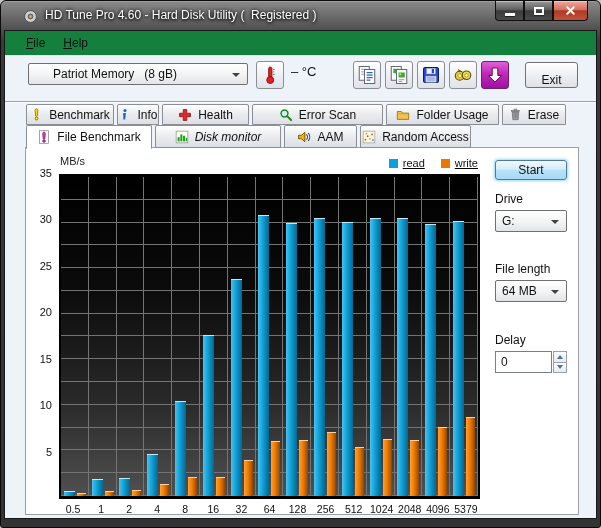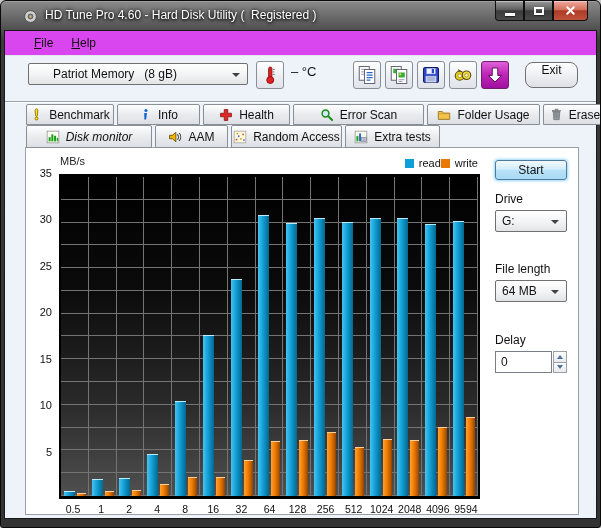--- a/index.html
+++ b/index.html
@@ -10,46 +10,46 @@
   .app-icon{position:absolute;left:22px;top:8px;width:15px;height:15px;}
   .title{position:absolute;left:44px;top:7px;font-size:12px;color:#fff;white-space:pre;text-shadow:0 1px 3px #000,0 0 4px #000;}
   .caption-buttons{position:absolute;top:0;right:12px;display:flex;}
   .cap-btn{width:29px;height:20px;display:flex;align-items:center;justify-content:center;border:1px solid #101010;border-top:none;background:linear-gradient(#9a9a9a,#5e5e5e 45%,#3c3c3c 52%,#4a4a4a);box-shadow:inset 0 1px 0 rgba(255,255,255,.4);cursor:default;}
   .cap-btn.min{border-radius:0 0 0 4px;}
   .cap-btn.close{width:35px;border-radius:0 0 4px 0;background:linear-gradient(#efa9a0,#d4715c 45%,#ad3a26 52%,#c0523a);}
   .glyph-min{width:10px;height:3px;background:#fff;margin-top:7px;box-shadow:0 1px 1px #00000088;}
   .glyph-max{width:10px;height:8px;border:2px solid #fff;box-shadow:0 1px 1px #00000066;}
   
   .client{position:absolute;left:4px;right:4px;top:30px;bottom:9px;background:#eef2f9;box-shadow:0 0 0 1px #181818;}
-  .menubar{position:absolute;left:0;right:0;top:0;height:25px;background:#d946ef;border-bottom:1px solid #e2e6ee;display:flex;align-items:center;padding-left:20px;}
+  .menubar{position:absolute;left:0;right:0;top:0;height:25px;background:#15803d;border-bottom:1px solid #e2e6ee;display:flex;align-items:center;padding-left:12px;}
   .menu-item{display:inline-block;padding:3px 9px;font-size:12px;color:#111;}
   .menu-item::first-letter{text-decoration:underline;}
   .toolbar{position:absolute;left:0;right:0;top:25px;height:45px;}
   .combo{position:absolute;height:22px;border:1px solid #707070;border-radius:2px;background:linear-gradient(#ffffff,#f2f3f4 55%,#e2e4e6);font-size:12px;color:#111;display:flex;align-items:center;}
   .combo .combo-text{white-space:pre;}
   .combo .arrow{position:absolute;right:7px;top:9px;width:0;height:0;border-left:4px solid transparent;border-right:4px solid transparent;border-top:4px solid #404040;}
   .device-combo{left:23px;top:7px;width:220px;padding-left:24px;}
   .tool-btn{width:28px;height:28px;border:1px solid #8a8f96;border-radius:3px;background:linear-gradient(#ffffff,#eceef2 55%,#dfe2e8);display:flex;align-items:center;justify-content:center;}
   .thermo-btn{position:absolute;left:251px;top:5px;}
   .temp-text{position:absolute;left:286px;top:8px;font-size:13px;color:#111;white-space:pre;}
   .tool-group{position:absolute;left:348px;top:5px;display:flex;gap:4px;}
   .btn-down{background:linear-gradient(#e060d8,#c028b8 45%,#a010a0);border-color:#702070;}
-  .exit-btn{position:absolute;left:520px;top:6px;width:53px;height:26px;border:1px solid #707070;border-radius:8px;background:linear-gradient(#ffffff,#eceef2 55%,#dde0e6);font-size:12px;color:#111;display:flex;align-items:flex-start;justify-content:center;}
+  .exit-btn{position:absolute;left:520px;top:6px;width:53px;height:26px;border:1px solid #707070;border-radius:3px;background:linear-gradient(#ffffff,#eceef2 55%,#dde0e6);font-size:12px;color:#111;display:flex;align-items:flex-end;justify-content:center;}
   .sep{position:absolute;left:0;right:0;top:70px;height:2px;border-top:1px solid #98a0a8;border-bottom:1px solid #fbfcfe;}
   
   .tabrow{position:absolute;left:21px;display:flex;gap:3px;align-items:flex-end;}
   .tabrow1{top:73px;height:21px;}
   .tabrow2{top:94px;height:23px;z-index:5;}
   .tab{height:100%;display:flex;align-items:center;justify-content:center;gap:6px;border:1px solid #8a8f96;border-radius:2px 2px 0 0;background:linear-gradient(#feffff,#ebedf0 45%,#dcdfe4);font-size:12px;color:#111;}
   .tab.active{background:#fff;border-bottom:1px solid #fff;margin-bottom:-1px;height:24px;}
   .tab .tab-icon{display:flex;align-items:center;}
   
   .content{position:absolute;left:20px;top:116px;width:554px;height:368px;background:#fff;border:1px solid #9aa0a6;z-index:4;}
   .ylabel{position:absolute;left:34px;top:7px;font-size:11px;color:#222;}
-  .legend{position:absolute;top:9px;right:100px;display:flex;align-items:flex-end;}
+  .legend{position:absolute;top:9px;right:100px;display:flex;gap:16px;align-items:flex-end;text-decoration:underline;}
   .legend-item{display:flex;gap:5px;align-items:center;font-size:11px;color:#111;}
   .legend-swatch{width:9px;height:9px;display:inline-block;}
   .y-axis{position:absolute;left:0;top:26px;width:29px;height:325px;}
   .y-tick{position:absolute;right:3px;transform:translateY(-55%);font-size:11px;color:#111;}
   .plot{position:absolute;left:33px;top:26px;width:421px;height:325px;border:2px solid #000;border-top-width:3px;border-bottom-width:3px;
     background-image:
       repeating-linear-gradient(to right, transparent 0, transparent calc(100%/15 - 1px), #747474 calc(100%/15 - 1px), #747474 calc(100%/15)),
       repeating-linear-gradient(to bottom, transparent 0, transparent calc(100%/14 - 1px), #747474 calc(100%/14 - 1px), #747474 calc(100%/14)),
       linear-gradient(180deg,#000 0%,#0b0b0b 35%,#292929 70%,#505050 100%);}
   .bar-groups{position:absolute;left:0;right:0;top:0;bottom:0;display:flex;}
@@ -181,21 +181,21 @@
     <div class="tabrow tabrow1">
         <div class="tab" style="width: 88px;">
           <span class="tab-icon">
             <svg viewBox="0 0 16 16" width="13" height="13">
               <path d="M8 1C6.9 1 6.2 2 6.3 3.2l.6 6.2c.05.6.5 1 1.1 1s1.05-.4 1.1-1l.6-6.2C9.8 2 9.1 1 8 1z" fill="#ffe000" stroke="#7a6000" stroke-width="0.9"></path>
               <circle cx="8" cy="13" r="1.8" fill="#ffe000" stroke="#7a6000" stroke-width="0.9"></circle>
             </svg>
           </span>
           <span>Benchmark</span>
         </div>
-        <div class="tab" style="width: 83px;">
+        <div class="tab" style="width: 42px;">
           <span class="tab-icon">
             <svg viewBox="0 0 16 16" width="13" height="13">
               <circle cx="8.6" cy="3" r="1.9" fill="#1464d2"></circle>
               <path d="M6.4 6.3h3.4l-1 7.7H6.6z" fill="#1464d2"></path>
             </svg>
           </span>
           <span>Info</span>
         </div>
         <div class="tab" style="width: 87px;">
           <span class="tab-icon">
@@ -229,20 +229,30 @@
               <rect x="6.2" y="1.3" width="3.6" height="1.6" fill="#b8bec6" stroke="#555" stroke-width="0.6"></rect>
               <rect x="2.8" y="2.9" width="10.4" height="1.7" fill="#b8bec6" stroke="#555" stroke-width="0.6"></rect>
               <path d="M4 5h8l-.7 9.4H4.7z" fill="#9aa0a8" stroke="#555" stroke-width="0.7"></path>
               <path d="M6.2 6.5v6M8 6.5v6M9.8 6.5v6" stroke="#6a7078" stroke-width="0.7"></path>
             </svg>
           </span>
           <span>Erase</span>
         </div>
       </div>
     <div class="tabrow tabrow2">
+        <div class="tab active" style="width: 126px;">
+          <span class="tab-icon">
+            <svg viewBox="0 0 16 16" width="14" height="14">
+              <rect x="3" y="0.8" width="10" height="14.4" fill="#fff" stroke="#808080" stroke-width="0.8"></rect>
+              <path d="M8 2.4c-1 0-1.6.9-1.5 1.9l.5 5.3c.05.55.45.9 1 .9s.95-.35 1-.9l.5-5.3c.1-1-.5-1.9-1.5-1.9z" fill="#e040d0" stroke="#701060" stroke-width="0.8"></path>
+              <circle cx="8" cy="12.6" r="1.5" fill="#e040d0" stroke="#701060" stroke-width="0.8"></circle>
+            </svg>
+          </span>
+          <span>File Benchmark</span>
+        </div>
         <div class="tab" style="width: 126px; font-style: italic;">
           <span class="tab-icon">
             <svg viewBox="0 0 16 16" width="14" height="14">
               <rect x="1.3" y="1.3" width="13.4" height="13.4" fill="#fffff2" stroke="#8a8a8a" stroke-width="0.8"></rect>
               <rect x="3" y="8.2" width="2.3" height="4.8" fill="#18a018"></rect>
               <rect x="6.1" y="5" width="2.3" height="8" fill="#18a018"></rect>
               <rect x="9.2" y="6.6" width="2.3" height="6.4" fill="#18a018"></rect>
               <rect x="12.3" y="9" width="1.6" height="4" fill="#18a018"></rect>
             </svg>
           </span>
@@ -264,32 +274,20 @@
               <rect x="1.3" y="1.3" width="13.4" height="13.4" fill="#fdf8d8" stroke="#999" stroke-width="0.8"></rect>
               <circle cx="4" cy="11" r="1" fill="#e04040"></circle>
               <circle cx="6.5" cy="7" r="1" fill="#4060e0"></circle>
               <circle cx="9" cy="10" r="1" fill="#e09020"></circle>
               <circle cx="11.5" cy="5" r="1" fill="#e04040"></circle>
               <circle cx="12.5" cy="11.5" r="1" fill="#4060e0"></circle>
               <circle cx="5" cy="4" r="1" fill="#e09020"></circle>
             </svg>
           </span>
           <span>Random Access</span>
-        </div>
-        <div class="tab" style="width: 95px;">
-          <span class="tab-icon">
-            <svg viewBox="0 0 16 16" width="14" height="14">
-              <rect x="1.3" y="1.3" width="13.4" height="13.4" fill="#f4f8e8" stroke="#8a8a8a" stroke-width="0.8"></rect>
-              <rect x="2.8" y="7" width="2.2" height="6" fill="#18a018"></rect>
-              <rect x="5.8" y="4" width="2.2" height="9" fill="#2e66c8"></rect>
-              <rect x="8.8" y="8.6" width="5.4" height="4.6" fill="#dce4f0" stroke="#667" stroke-width="0.6"></rect>
-              <path d="M8.8 10.2h5.4M8.8 11.8h5.4M10.6 8.6v4.6M12.4 8.6v4.6" stroke="#889" stroke-width="0.5"></path>
-            </svg>
-          </span>
-          <span>Extra tests</span>
         </div>
       </div>
 
     <div class="content">
       <div class="ylabel">MB/s</div>
       <div class="legend">
           <div class="legend-item">
             <span class="legend-swatch" style="background: rgb(13, 159, 216);"></span>
             <span>read</span>
           </div>
@@ -379,21 +377,21 @@
           <div class="x-tick">8</div>
           <div class="x-tick">16</div>
           <div class="x-tick">32</div>
           <div class="x-tick">64</div>
           <div class="x-tick">128</div>
           <div class="x-tick">256</div>
           <div class="x-tick">512</div>
           <div class="x-tick">1024</div>
           <div class="x-tick">2048</div>
           <div class="x-tick">4096</div>
-          <div class="x-tick">9594</div>
+          <div class="x-tick">5379</div>
         </div>
 
       <div class="start-btn">
           <span>Start</span>
         </div>
       <div class="field-label drive-label">Drive</div>
       <div class="combo drive-combo">
         <span class="combo-text">G:</span>
         <span class="arrow"></span>
       </div>

